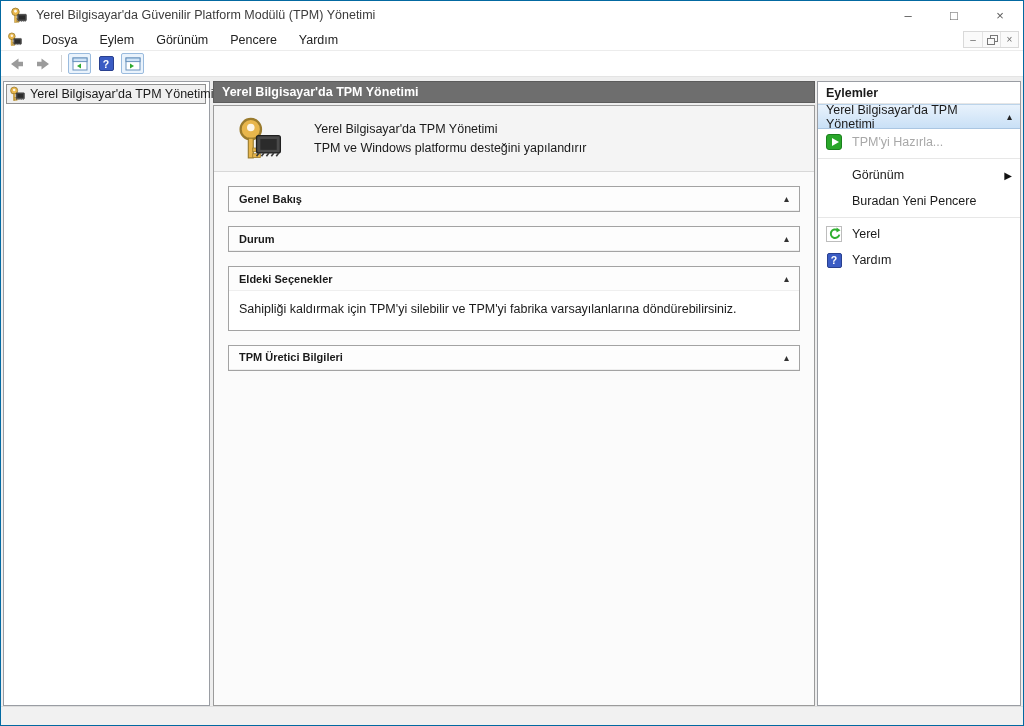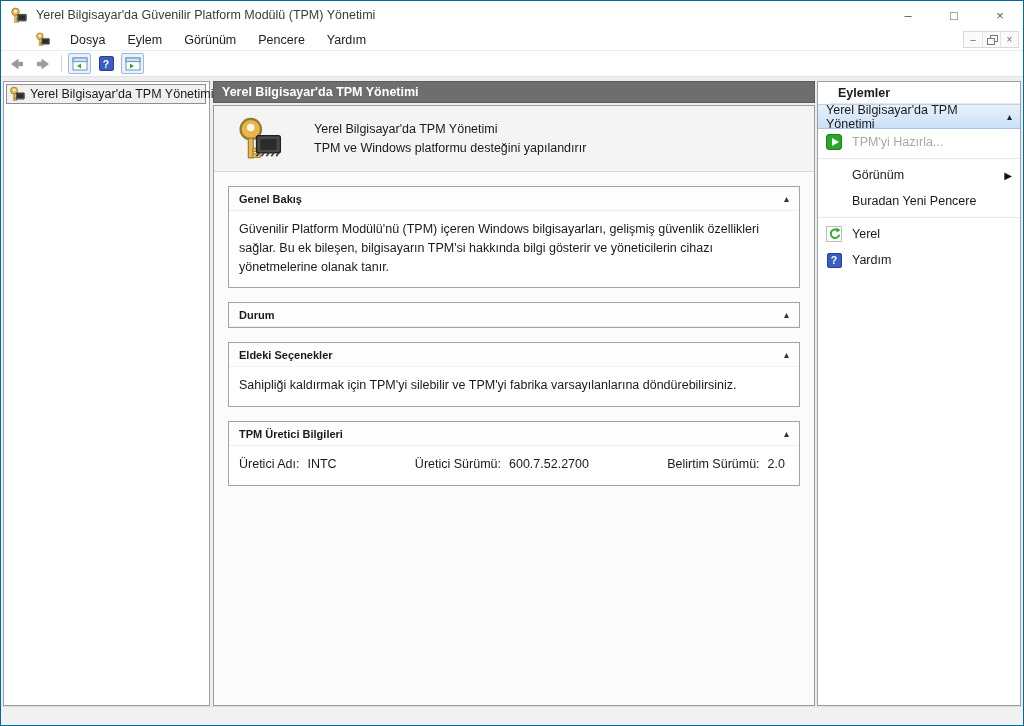--- a/index.html
+++ b/index.html
@@ -9,21 +9,21 @@
   .app { position:relative; width:1024px; height:726px; background:#ffffff; border:1px solid #0369a1; }
 
   
   .titlebar { position:absolute; left:0; top:0; width:100%; height:28px; background:#ffffff; display:flex; align-items:center; }
   .titlebar .app-icon { margin-left:9px; width:17px; height:17px; flex:0 0 auto; }
   .titlebar .title { margin-left:9px; font-size:12.5px; color:#3c3c3c; white-space:nowrap; }
   .win-controls { margin-left:auto; display:flex; height:100%; }
   .win-btn { width:46px; height:100%; display:flex; align-items:center; justify-content:center; color:#5a5a5a; font-size:13px; cursor:default; }
 
   
-  .menubar { position:absolute; left:0; top:28px; width:100%; height:22px; background:#ffffff; display:flex; align-items:center; border-bottom:1px solid #ececec;padding-left:28px; }
+  .menubar { position:absolute; left:0; top:28px; width:100%; height:22px; background:#ffffff; display:flex; align-items:center; border-bottom:1px solid #ececec; }
   .menubar .app-icon { margin-left:6px; width:15px; height:15px; }
   .menu-items { display:flex; margin-left:10px; gap:2px; }
   .menu-item { padding:2px 10px; font-size:12.5px; color:#222; }
   .mdi-controls { margin-left:auto; margin-right:4px; display:flex; border:1px solid #d9d9d9; background:#fafafa; }
   .mdi-btn { width:18px; height:15px; display:flex; align-items:center; justify-content:center; font-size:10px; color:#6a6a6a; border-left:1px solid #e3e3e3; }
   .mdi-btn:first-child { border-left:none; }
   .restore-glyph { position:relative; width:10px; height:9px; display:inline-block; }
   .restore-glyph::before { content:""; position:absolute; left:3px; top:0; width:6px; height:5px; border:1px solid #787878; }
   .restore-glyph::after { content:""; position:absolute; left:0; top:3px; width:6px; height:5px; border:1px solid #787878; background:#fafafa; }
 
@@ -58,21 +58,21 @@
   .red-arrow { position:absolute; left:135px; top:11px; width:222px; height:16px; display:flex; align-items:center; }
   .red-arrow .head { width:0; height:0; border-top:8px solid transparent; border-bottom:8px solid transparent; border-right:19px solid #d92b2b; }
   .red-arrow .shaft { flex:1; height:5px; background:#d92b2b; }
 
   .fields-row { display:flex; justify-content:space-between; padding-right:4px; }
   .field { white-space:nowrap; }
   .field .value { margin-left:8px; }
 
   
   .actions-panel { position:absolute; right:2px; top:4px; width:204px; bottom:2px; background:#ffffff; border:1px solid #9a9da3; }
-  .actions-header { height:22px; display:flex; align-items:center; padding-left:8px; font-weight:bold; font-size:12.5px; border-bottom:1px solid #e6e6e6;margin-left:12px; }
+  .actions-header { height:22px; display:flex; align-items:center; padding-left:8px; font-weight:bold; font-size:12.5px; border-bottom:1px solid #e6e6e6; }
   .group-header { height:25px; display:flex; align-items:center; padding:0 8px; background:linear-gradient(#e8f2fc,#c9e0f6); border-top:1px solid #bcd4ea; border-bottom:1px solid #aac6e2; font-size:12.5px; }
   .group-header .chev { margin-left:auto; font-size:10px; color:#222; }
   .action-row { height:26px; display:flex; align-items:center; padding:0 8px; font-size:12.5px; }
   .action-row .ico { width:16px; height:16px; margin-right:10px; flex:0 0 auto; display:flex; align-items:center; justify-content:center; }
   .action-row .spacer { width:26px; flex:0 0 auto; }
   .action-row.disabled .label { color:#a8a8a8; }
   .action-row .chev { margin-left:auto; font-size:10px; color:#111; }
   .action-divider { height:1px; background:#e7e7e7; margin:3px 0; }
   .green-chip { width:16px; height:16px; background:#1fa31f; border:1px solid #0f7a12; border-radius:3px; display:flex; align-items:center; justify-content:center; }
   .green-chip .tri { width:0; height:0; border-top:4px solid transparent; border-bottom:4px solid transparent; border-left:7px solid #ffffff; margin-left:2px; }
@@ -197,21 +197,20 @@
             <div>Yerel Bilgisayar'da TPM Yönetimi</div>
             <div>TPM ve Windows platformu desteğini yapılandırır</div>
           </div>
         </div>
 
         <div class="section">
           <div class="section-header">
             <span class="section-title">Genel Bakış</span>
             <span class="collapse-btn">▴</span>
           </div>
-          <div class="section-body">Güvenilir Platform Modülü'nü (TPM) içeren Windows bilgisayarları, gelişmiş güvenlik özellikleri sağlar. Bu ek bileşen, bilgisayarın TPM'si hakkında bilgi gösterir ve yöneticilerin cihazı yönetmelerine olanak tanır.</div>
         </div>
 
         <div class="section">
           <div class="section-header">
             <span class="section-title">Durum</span>
             <span class="collapse-btn">▴</span>
           </div>
         </div>
 
         <div class="section">
@@ -219,33 +218,20 @@
             <span class="section-title">Eldeki Seçenekler</span>
             <span class="collapse-btn">▴</span>
           </div>
           <div class="section-body">Sahipliği kaldırmak için TPM'yi silebilir ve TPM'yi fabrika varsayılanlarına döndürebilirsiniz.</div>
         </div>
 
         <div class="section">
           <div class="section-header">
             <span class="section-title">TPM Üretici Bilgileri</span>
             <span class="collapse-btn">▴</span>
-          </div>
-          <div class="section-body">
-            <div class="fields-row">
-              <span class="field">
-                <span>Üretici Adı:</span><span class="value">INTC</span>
-              </span>
-              <span class="field">
-                <span>Üretici Sürümü:</span><span class="value">600.7.52.2700</span>
-              </span>
-              <span class="field">
-                <span>Belirtim Sürümü:</span><span class="value">2.0</span>
-              </span>
-            </div>
           </div>
         </div>
 
       </div>
     </div>
 
     <div class="actions-panel">
       <div class="actions-header">Eylemler</div>
       <div class="group-header">
         <span>Yerel Bilgisayar'da TPM Yönetimi</span>

